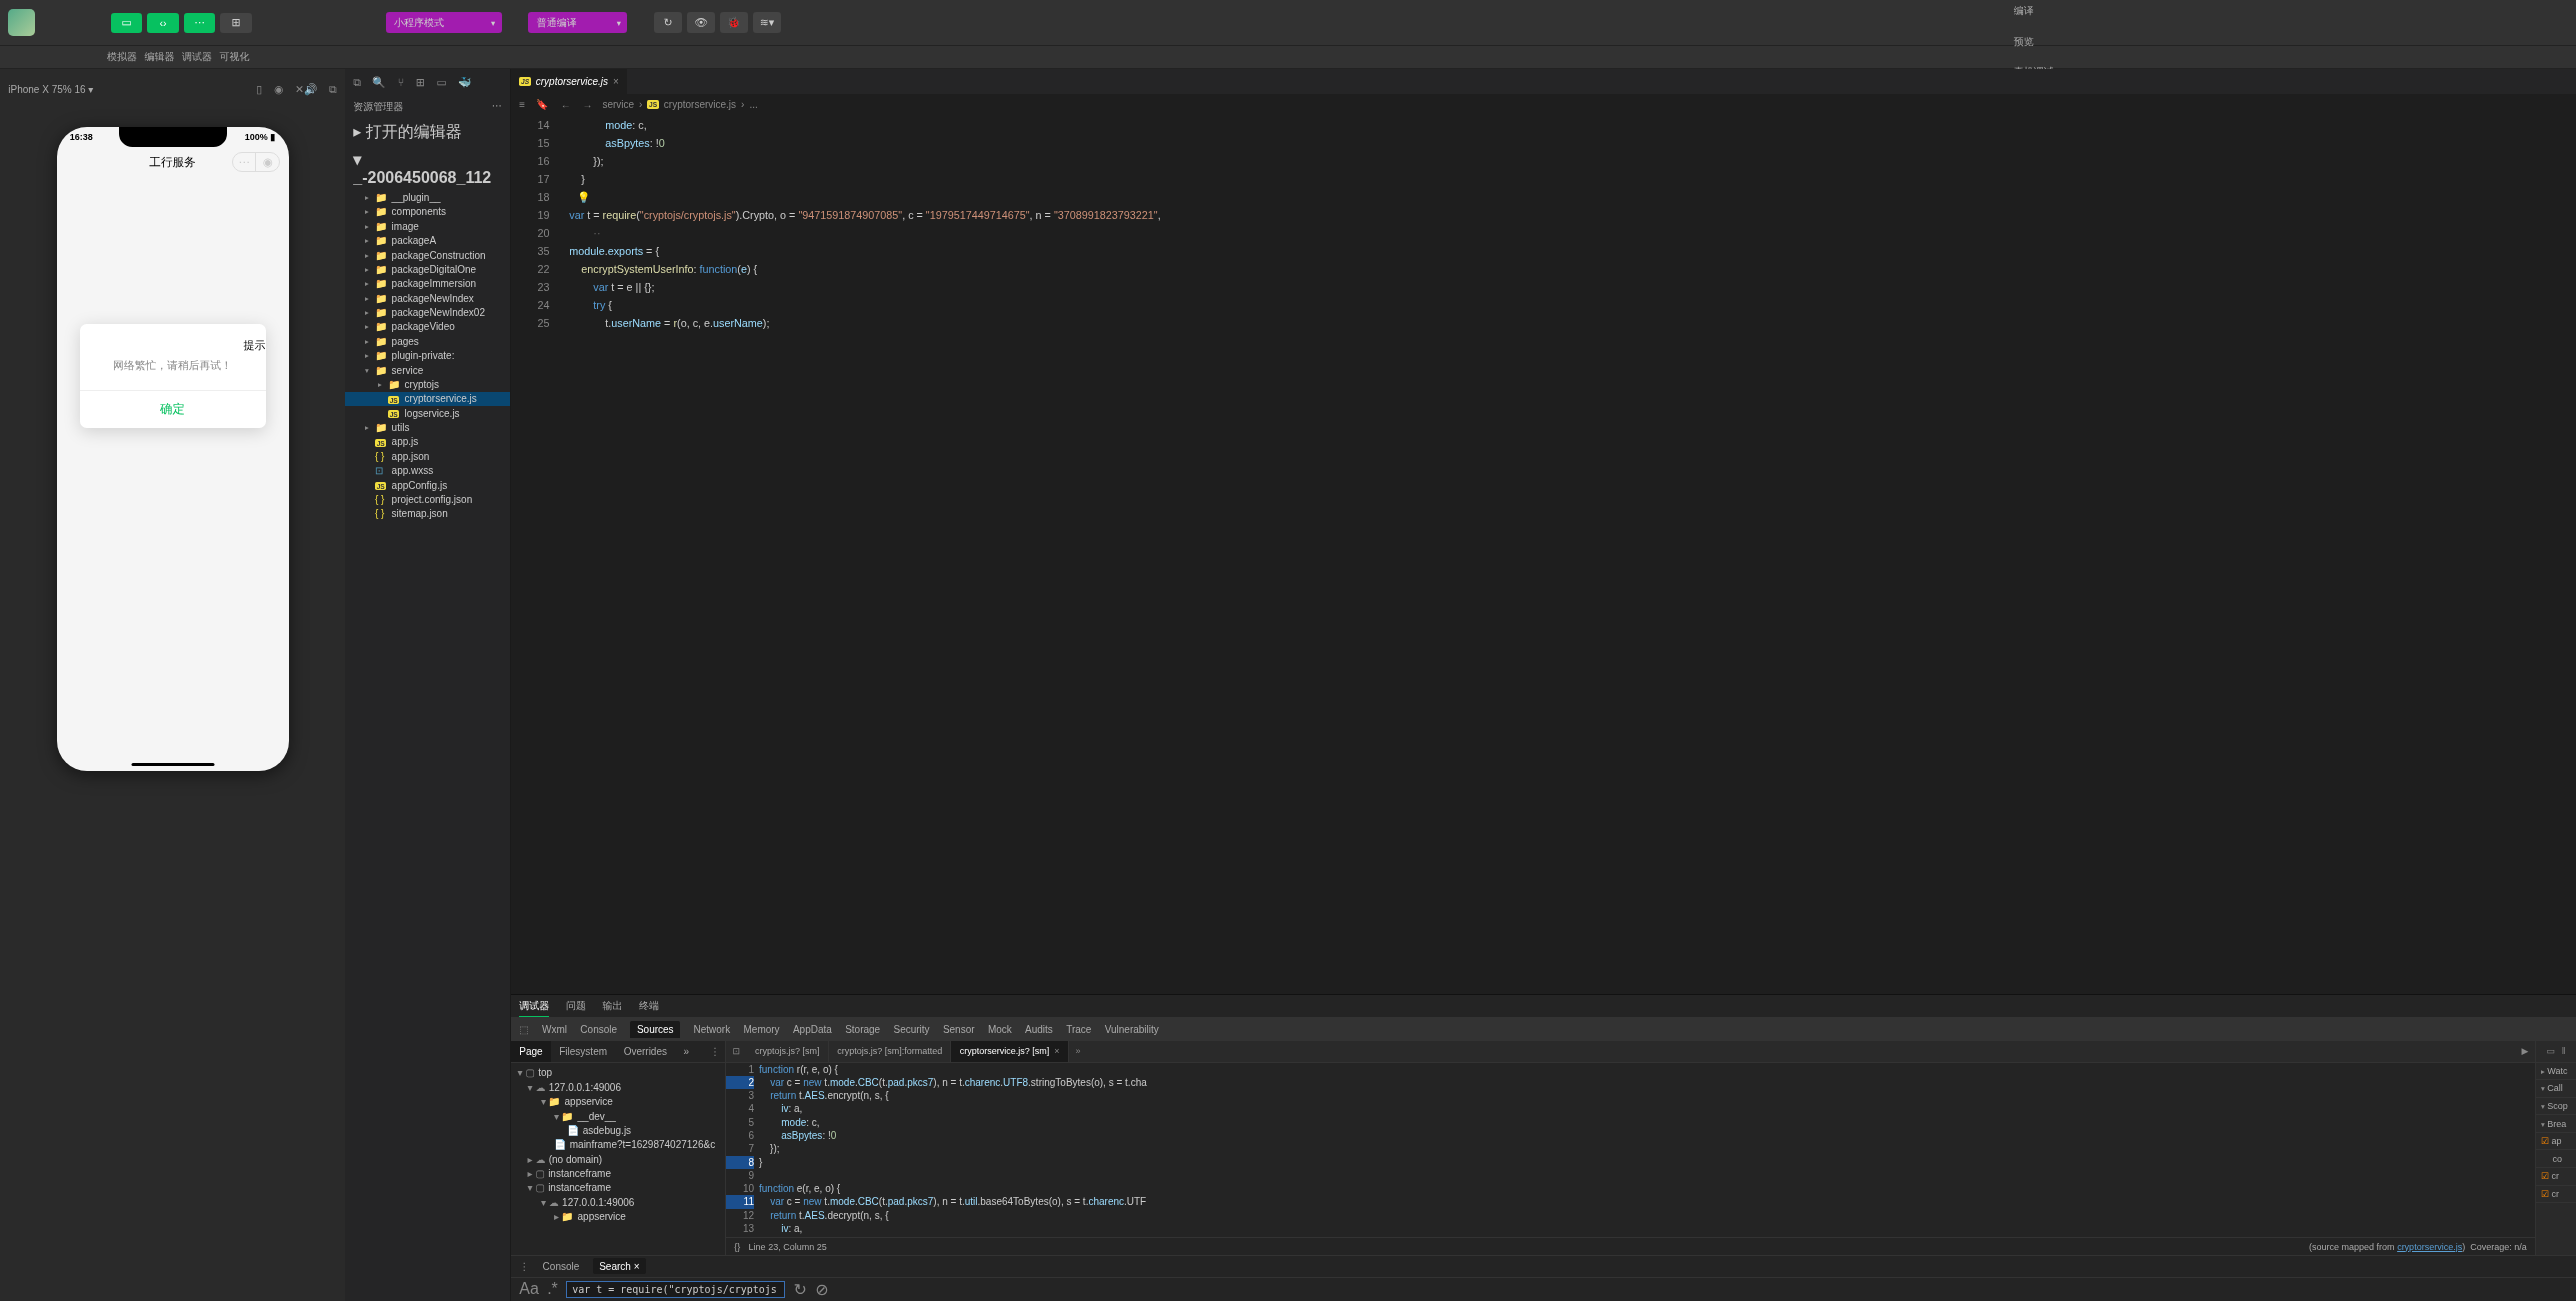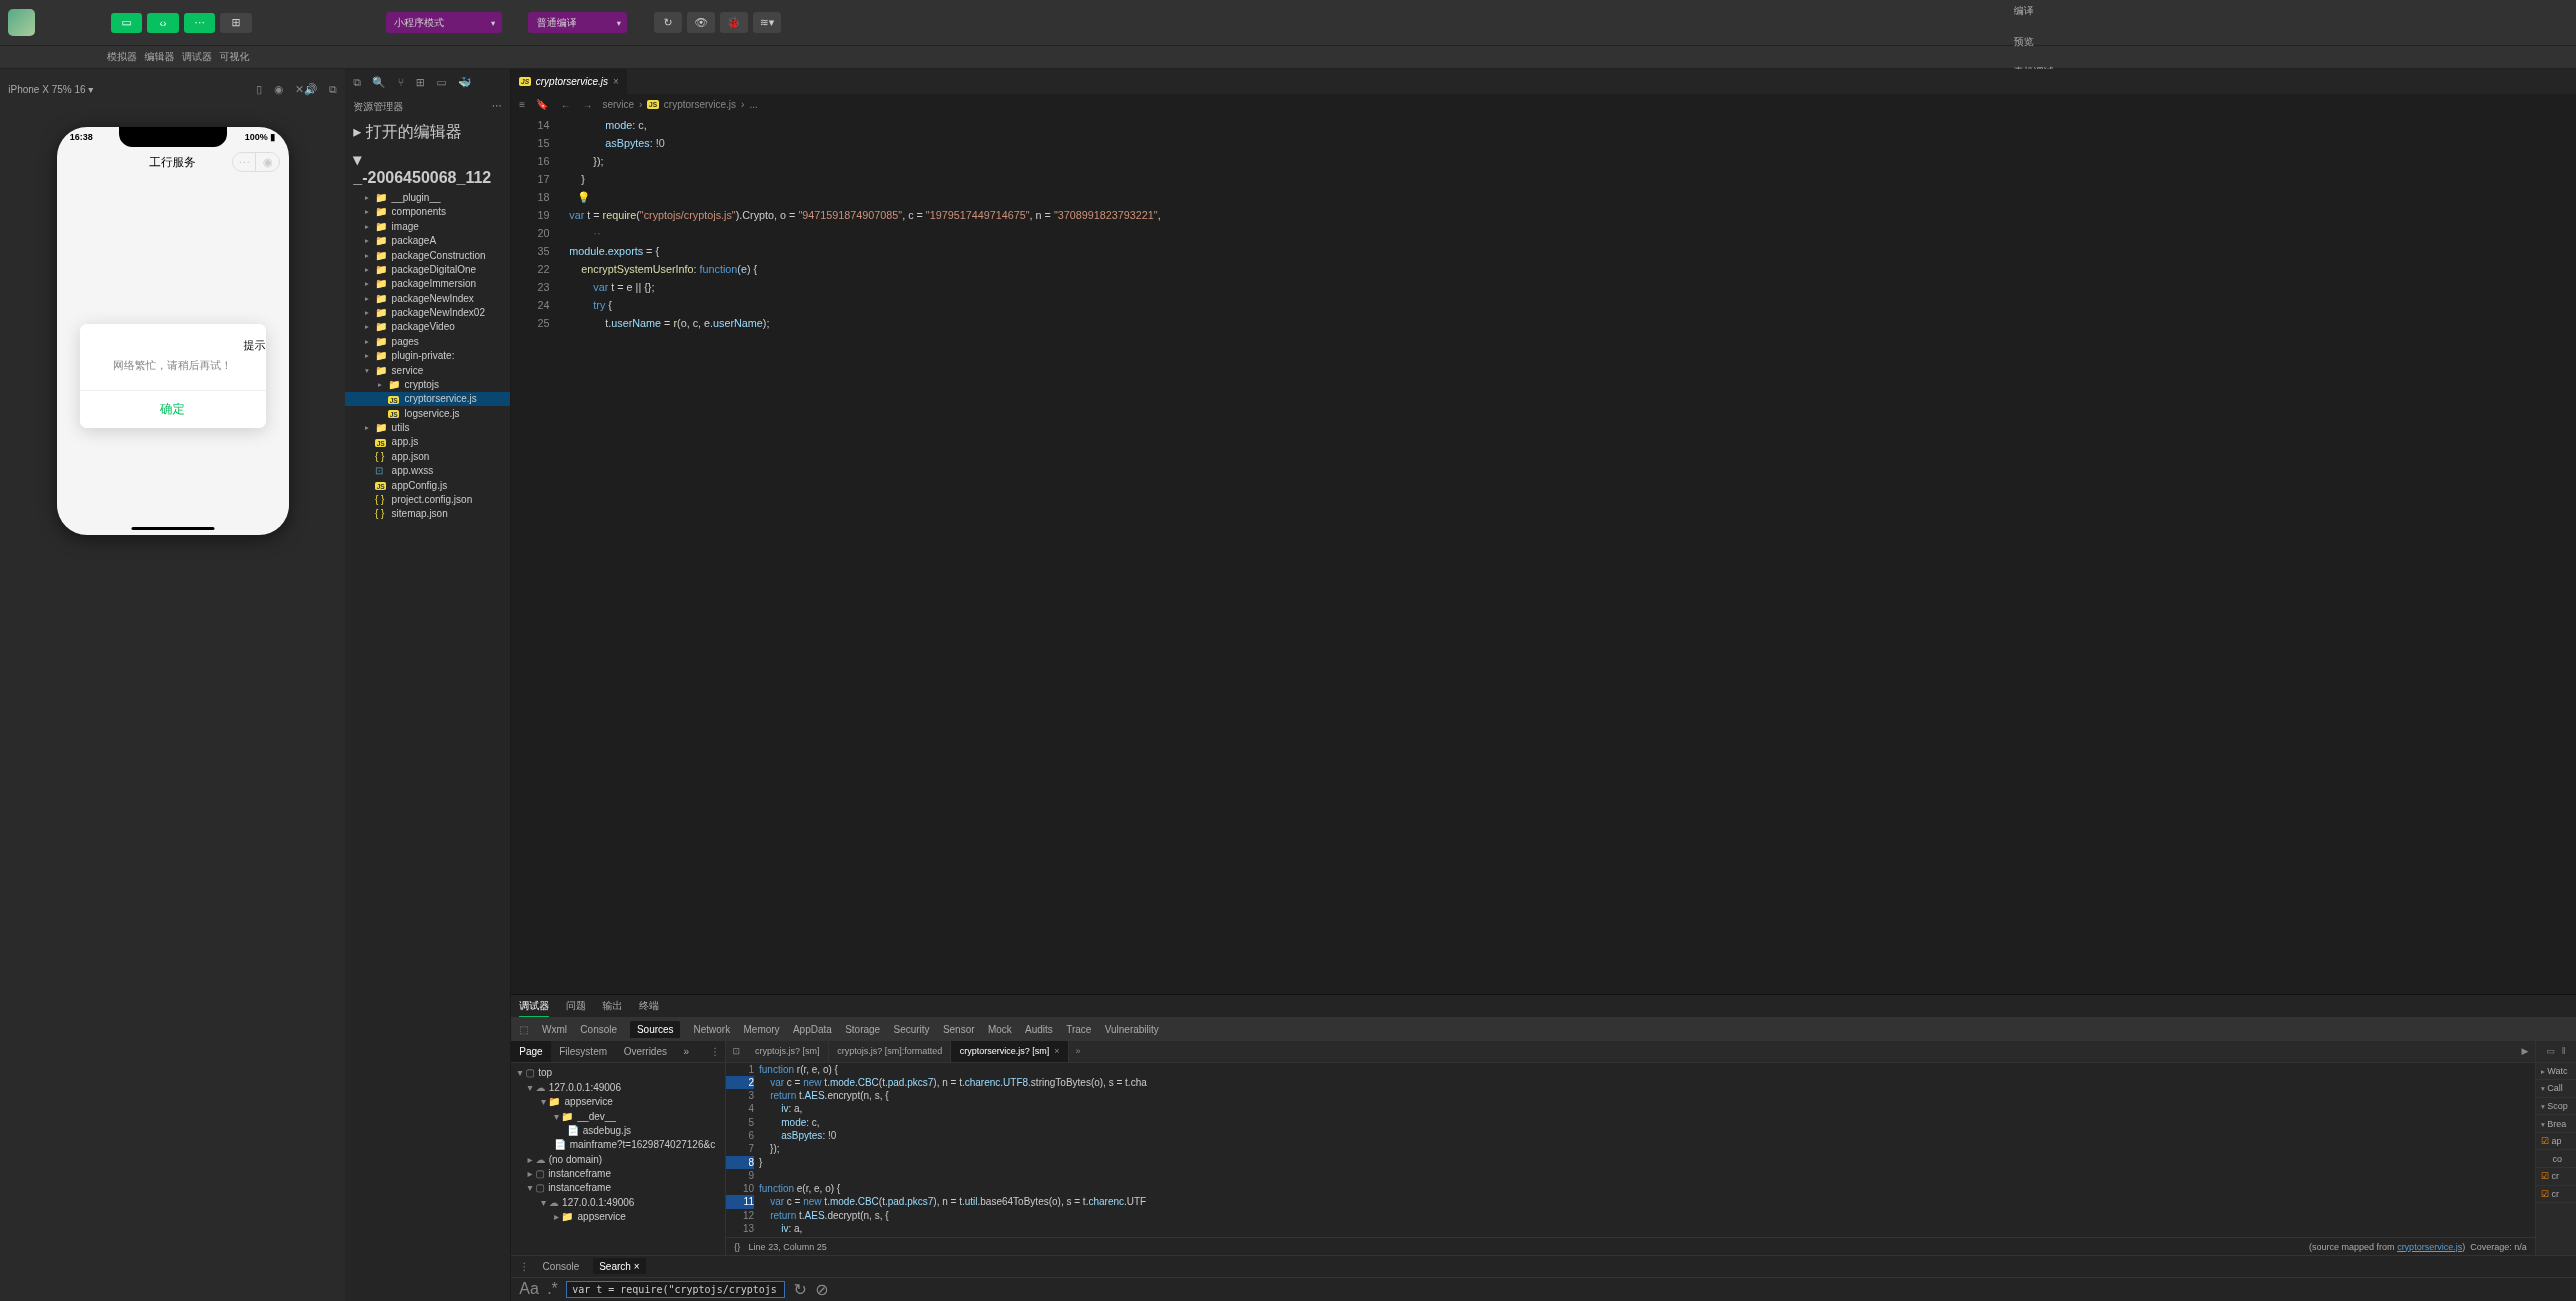--- a/index.html
+++ b/index.html
@@ -5,41 +5,41 @@
 * { margin: 0; padding: 0; box-sizing: border-box; font-family: -apple-system, "SF Pro", "Segoe UI", sans-serif; }
 body { background: #1e1e1e; color: #ccc; width: 2576px; height: 1301px; transform-origin: top left; font-size: 10.8px; overflow: hidden; }
 .app { display: flex; flex-direction: column; height: 100%; }
 
 
 .topbar { height: 46px; background: #323232; display: flex; align-items: center; padding: 0 8.3px; gap: 5px; border-bottom: 0.8px solid #222; }
 .avatar { width: 26.5px; height: 26.5px; border-radius: 5px; background: linear-gradient(135deg, #5a8, #ac9); }
 .topbar-spacer { flex: 1; }
 .green-btn { background: #07c160; color: #fff; width: 31.5px; height: 20px; border-radius: 3.3px; display: flex; align-items: center; justify-content: center; cursor: pointer; }
 .gray-btn { background: #444; color: #ccc; width: 31.5px; height: 20px; border-radius: 3.3px; display: flex; align-items: center; justify-content: center; }
-.mode-select { background: #701a75; color: #ccc; border-radius: 3.3px; height: 21.5px; padding: 0 16.6px 0 8.3px; display: flex; align-items: center; min-width: 116px; position: relative; font-size: 10px; }
+.mode-select { background: #a21caf; color: #ccc; border-radius: 3.3px; height: 21.5px; padding: 0 16.6px 0 8.3px; display: flex; align-items: center; min-width: 116px; position: relative; font-size: 10px; }
 .mode-select::after { content: "▾"; position: absolute; right: 6.6px; font-size: 8.3px; }
 .icon-btn { width: 28px; height: 21.5px; background: #444; border-radius: 3.3px; display: flex; align-items: center; justify-content: center; color: #ccc; cursor: pointer; }
 
 
 .toolbar2 { height: 23px; background: #323232; display: flex; align-items: center; padding: 0 8.3px; gap: 5px; border-bottom: 0.8px solid #222; font-size: 10px; }
 .toolbar2-left { display: flex; align-items: center; gap: 33px; }
 .tool-label { color: #aaa; font-size: 10px; text-align: center; width: 31.5px; }
 .tool-group { display: flex; gap: 5px; }
 .toolbar2-right-labels { display: flex; gap: 16.6px; margin-left: auto; margin-right: 514px; flex-direction: column; }
 .compile-label { color: #aaa; }
 
 
 .main { flex: 1; display: flex; overflow: hidden; }
 
 
 .simulator { width: 345px; background: #2a2a2a; display: flex; flex-direction: column; align-items: center; padding-top: 8.3px; position: relative; }
 .sim-top { width: 100%; display: flex; align-items: center; padding: 0 8.3px; height: 25px; gap: 11px; }
 .sim-device { color: #aaa; font-size: 10px; }
 .sim-icons { margin-left: auto; display: flex; gap: 11.6px; color: #888; }
-.phone { width: 232px; height: 408px; background: #f5f5f5; border-radius: 30px; margin-top: 25px; position: relative; overflow: hidden; box-shadow: 0 3.3px 16.6px rgba(0,0,0,0.5); }
+.phone { width: 232px; height: 644px; background: #f5f5f5; border-radius: 30px; margin-top: 25px; position: relative; overflow: hidden; box-shadow: 0 3.3px 16.6px rgba(0,0,0,0.5); }
 .notch { position: absolute; top: 0; left: 50%; transform: translateX(-50%); width: 108px; height: 20px; background: #000; border-radius: 0 0 13.3px 13.3px; }
 .status-bar { display: flex; justify-content: space-between; padding: 5px 13.3px; font-size: 9px; color: #000; font-weight: 600; }
 .phone-nav { display: flex; align-items: center; justify-content: center; height: 30px; position: relative; }
 .phone-title { font-size: 11.6px; color: #000; font-weight: 500; }
 .capsule { position: absolute; right: 8.3px; display: flex; border: 0.8px solid #ddd; border-radius: 11.6px; overflow: hidden; }
 .capsule span { width: 23px; height: 18px; display: flex; align-items: center; justify-content: center; font-size: 11.6px; }
 .capsule span:first-child { border-right: 0.8px solid #ddd; }
 .dialog { position: absolute; top: 197px; left: 50%; transform: translateX(-50%); width: 186px; background: #fff; border-radius: 6.6px; overflow: hidden; box-shadow: 0 3.3px 16.6px rgba(0,0,0,0.15); }
 .dialog-title { text-align: right; padding: 13.3px 0 6.6px; font-size: 11px; color: #000; font-weight: 500; }
 .dialog-msg { text-align: center; padding: 0 16.6px 16.6px; font-size: 10.8px; color: #888; }

